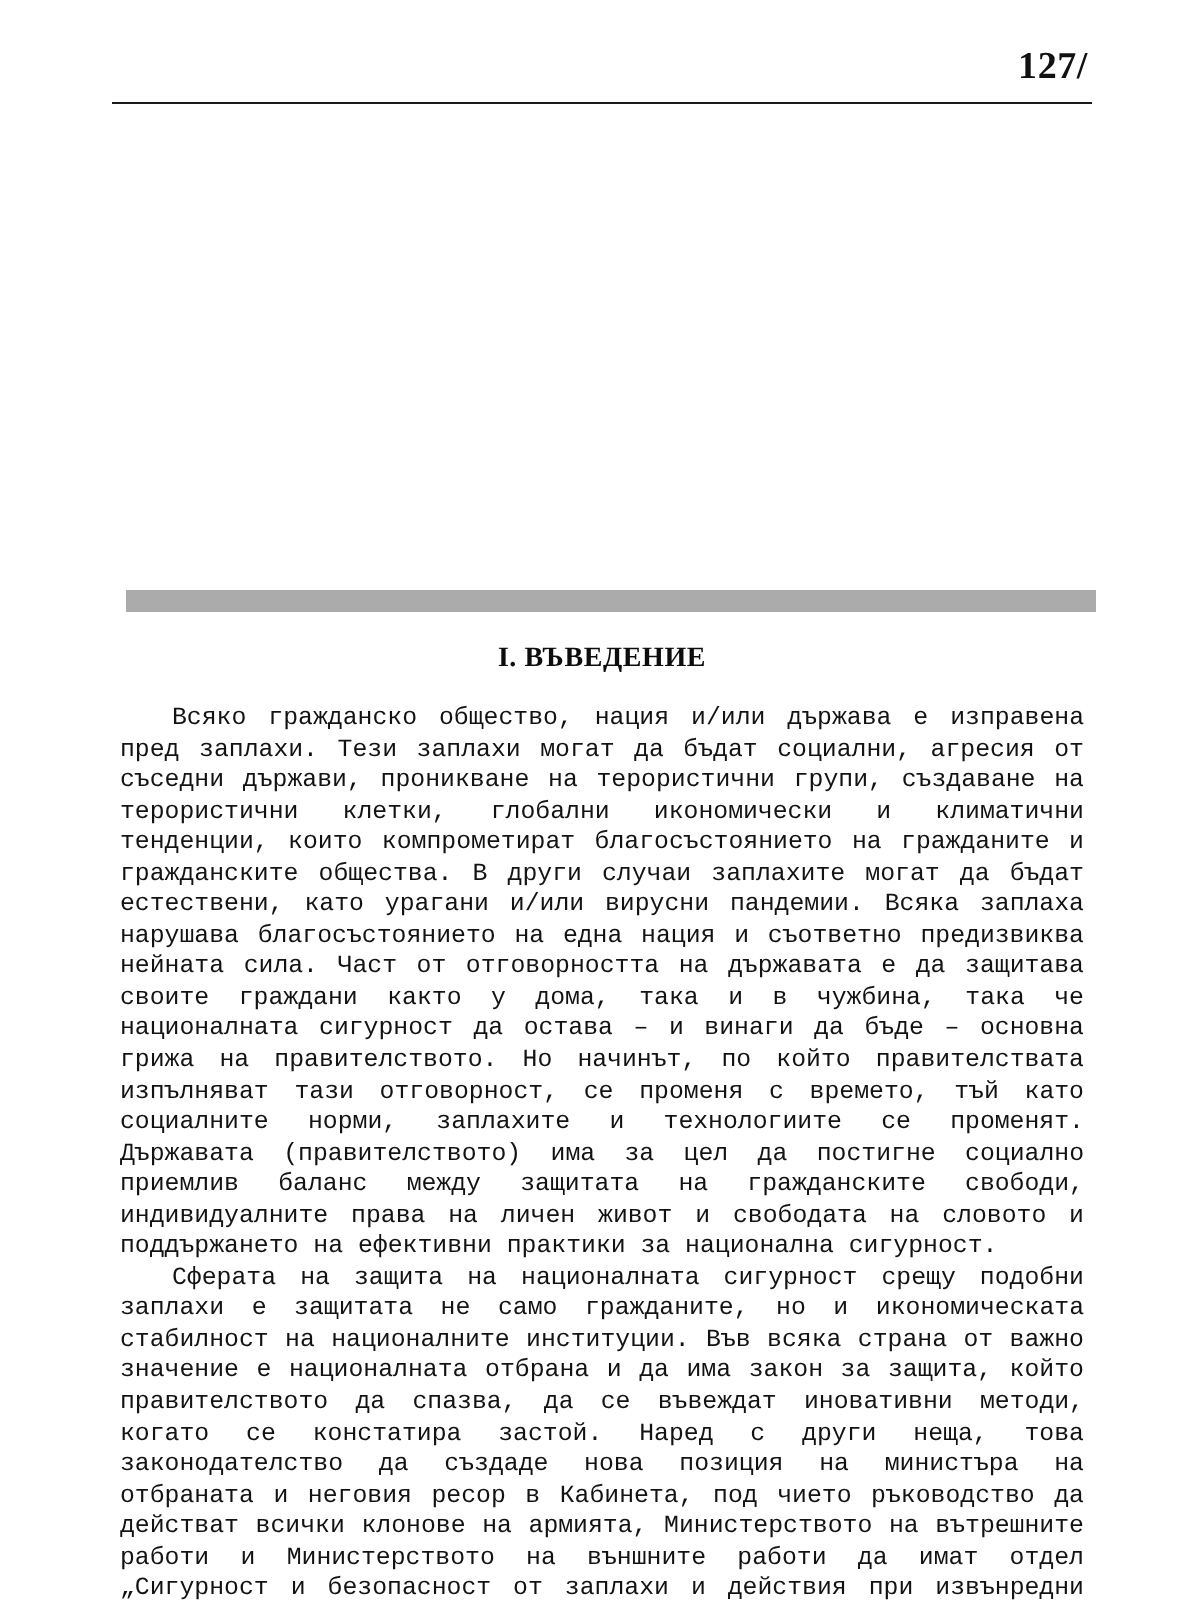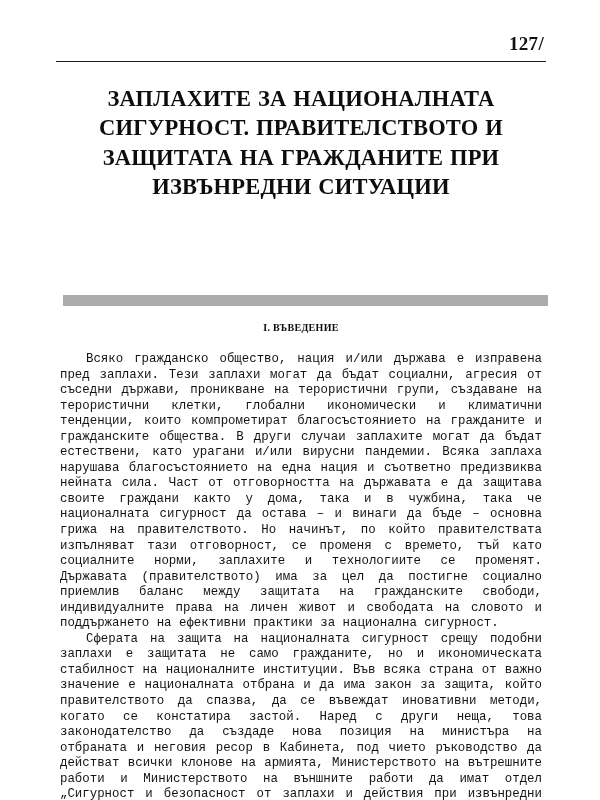--- a/index.html
+++ b/index.html
@@ -22,21 +22,21 @@
     width: 600px;
     height: 800px;
     box-sizing: border-box;
     background: #ffffff;
   }
 
   
   .header {
     position: absolute;
     left: 56px;
-    top: 34px;
+    top: 24px;
     width: 490px;
   }
   .folio {
     text-align: right;
     font-family: "Liberation Serif", "DejaVu Serif", serif;
     font-weight: bold;
     font-size: 19px;
     letter-spacing: 0.3px;
     line-height: 1.1;
     color: #111111;
@@ -99,21 +99,21 @@
   
   .section-heading {
     position: absolute;
     left: 60px;
     top: 322px;
     width: 482px;
     margin: 0;
     text-align: center;
     font-family: "Liberation Serif", "DejaVu Serif", serif;
     font-weight: bold;
-    font-size: 10px;
+    font-size: 14px;
     letter-spacing: 0.3px;
     color: #0d0d0d;
   }
 
   
   .body-text {
     position: absolute;
     left: 60px;
     top: 352px;
     width: 482px;
@@ -133,23 +133,20 @@
 </head>
 <body>
 
 <div class="page">
 
   <div class="header">
     <div class="folio">127/</div>
     <div class="header-rule"></div>
   </div>
 
-  <div class="title-block">
-    <h1 class="doc-title">ЗАПЛАХИТЕ ЗА НАЦИОНАЛНАТА СИГУРНОСТ. ПРАВИТЕЛСТВОТО И ЗАЩИТАТА НА ГРАЖДАНИТЕ ПРИ ИЗВЪНРЕДНИ СИТУАЦИИ</h1>
-  </div>
 
 
   <div class="grey-band"></div>
 
   <h2 class="section-heading">I. ВЪВЕДЕНИЕ</h2>
 
   <div class="body-text">
     <p>Всяко гражданско общество, нация и/или държава е изправена пред заплахи. Тези заплахи могат да бъдат социални, агресия от съседни държави, проникване на терористични групи, създаване на терористични клетки, глобални икономически и климатични тенденции, които компрометират благосъстоянието на гражданите и гражданските общества. В други случаи заплахите могат да бъдат естествени, като урагани и/или вирусни пандемии. Всяка заплаха нарушава благосъстоянието на една нация и съответно предизвиква нейната сила. Част от отговорността на държавата е да защитава своите граждани както у дома, така и в чужбина, така че националната сигурност да остава – и винаги да бъде – основна грижа на правителството. Но начинът, по който правителствата изпълняват тази отговорност, се променя с времето, тъй като социалните норми, заплахите и технологиите се променят. Държавата (правителството) има за цел да постигне социално приемлив баланс между защитата на гражданските свободи, индивидуалните права на личен живот и свободата на словото и поддържането на ефективни практики за национална сигурност.</p>
     <p>Сферата на защита на националната сигурност срещу подобни заплахи е защитата не само гражданите, но и икономическата стабилност на националните институции. Във всяка страна от важно значение е националната отбрана и да има закон за защита, който правителството да спазва, да се въвеждат иновативни методи, когато се констатира застой. Наред с други неща, това законодателство да създаде нова позиция на министъра на отбраната и неговия ресор в Кабинета, под чието ръководство да действат всички клонове на армията, Министерството на вътрешните работи и Министерството на външните работи да имат отдел „Сигурност и безопасност от заплахи и действия при извънредни ситуации“.</p>
   </div>

